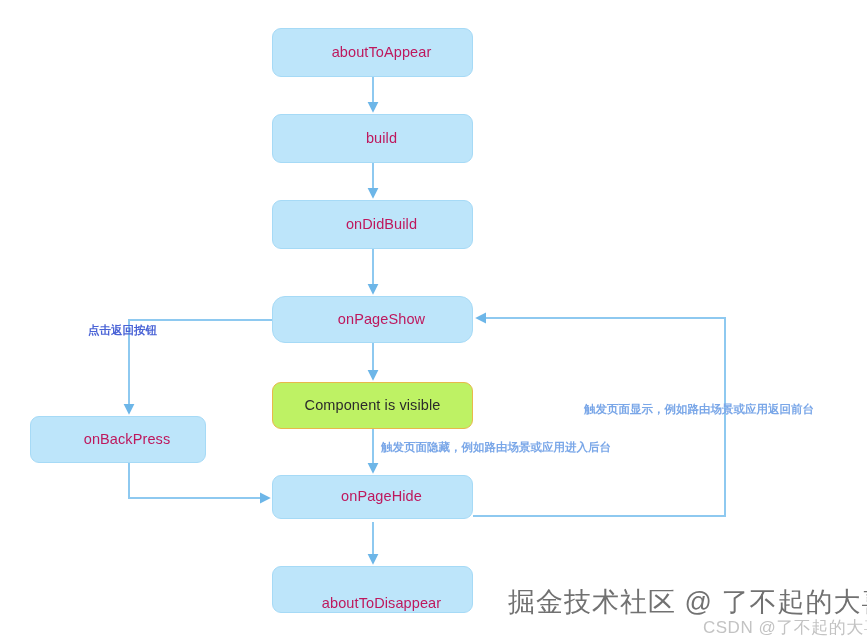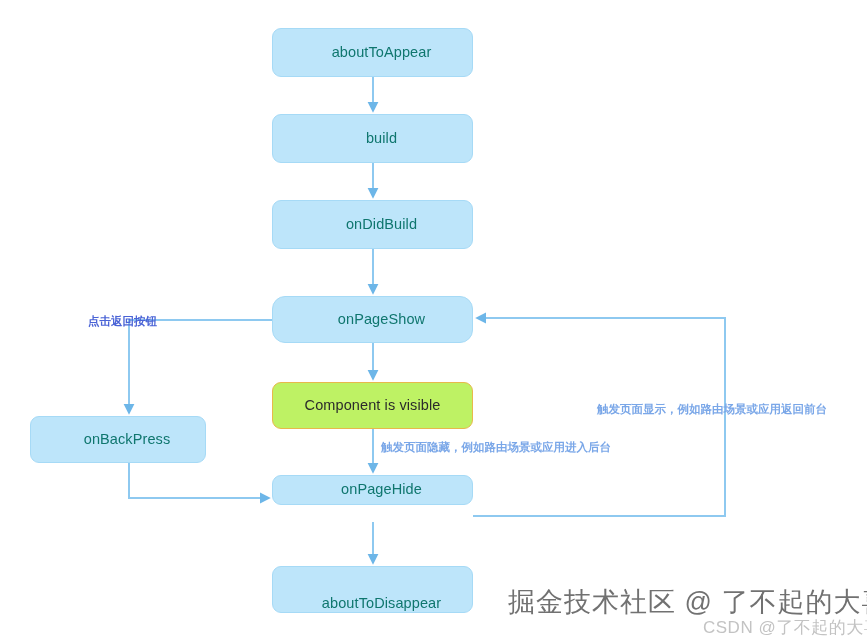--- a/index.html
+++ b/index.html
@@ -33,21 +33,21 @@
     justify-content: center;
     border-radius: 9px;
     font-size: 14.5px;
     letter-spacing: 0.1px;
     text-align: center;
     line-height: 1.2;
   }
   .node.blue {
     background: #bde5fa;
     border: 1px solid #a6daf6;
-    color: #0f766e;
+    color: #be185d;
     padding-left: 18px;
   }
   .node.yellow {
     background: #bef264;
     border: 1.5px solid #e8b84b;
     color: #2b2b2b;
   }
   .edge-label {
     position: absolute;
     font-size: 11.5px;
@@ -121,31 +121,31 @@
   </div>
 
   <div class="node yellow" style="left:272px; top:382px; width:201px; height:47px;">
     <span>Component is visible</span>
   </div>
 
   <div class="node blue" style="left:30px; top:416px; width:176px; height:47px;">
     <span>onBackPress</span>
   </div>
 
-  <div class="node blue" style="left:272px; top:475px; width:201px; height:30px;">
+  <div class="node blue" style="left:272px; top:475px; width:201px; height:44px;">
     <span>onPageHide</span>
   </div>
 
   <div class="node blue" style="left:272px; top:566px; width:201px; height:47px;align-items:flex-end;">
     <span>aboutToDisappear</span>
   </div>
 
-  <div class="edge-label dark" style="left:88px; top:315px;">点击返回按钮</div>
+  <div class="edge-label dark" style="left:88px; top:324px;">点击返回按钮</div>
 
   <div class="edge-label light" style="left:381px; top:441px;">触发页面隐藏，例如路由场景或应用进入后台</div>
 
-  <div class="edge-label light" style="left:597px; top:403px;">触发页面显示，例如路由场景或应用返回前台</div>
+  <div class="edge-label light" style="left:584px; top:403px;">触发页面显示，例如路由场景或应用返回前台</div>
 
   <div class="watermark main" style="left:508px; top:584px;">掘金技术社区 @ 了不起的大喜</div>
 
   <div class="watermark sub" style="left:703px; top:616px;">CSDN @了不起的大喜</div>
 
 </div>
 
 </body></html>

